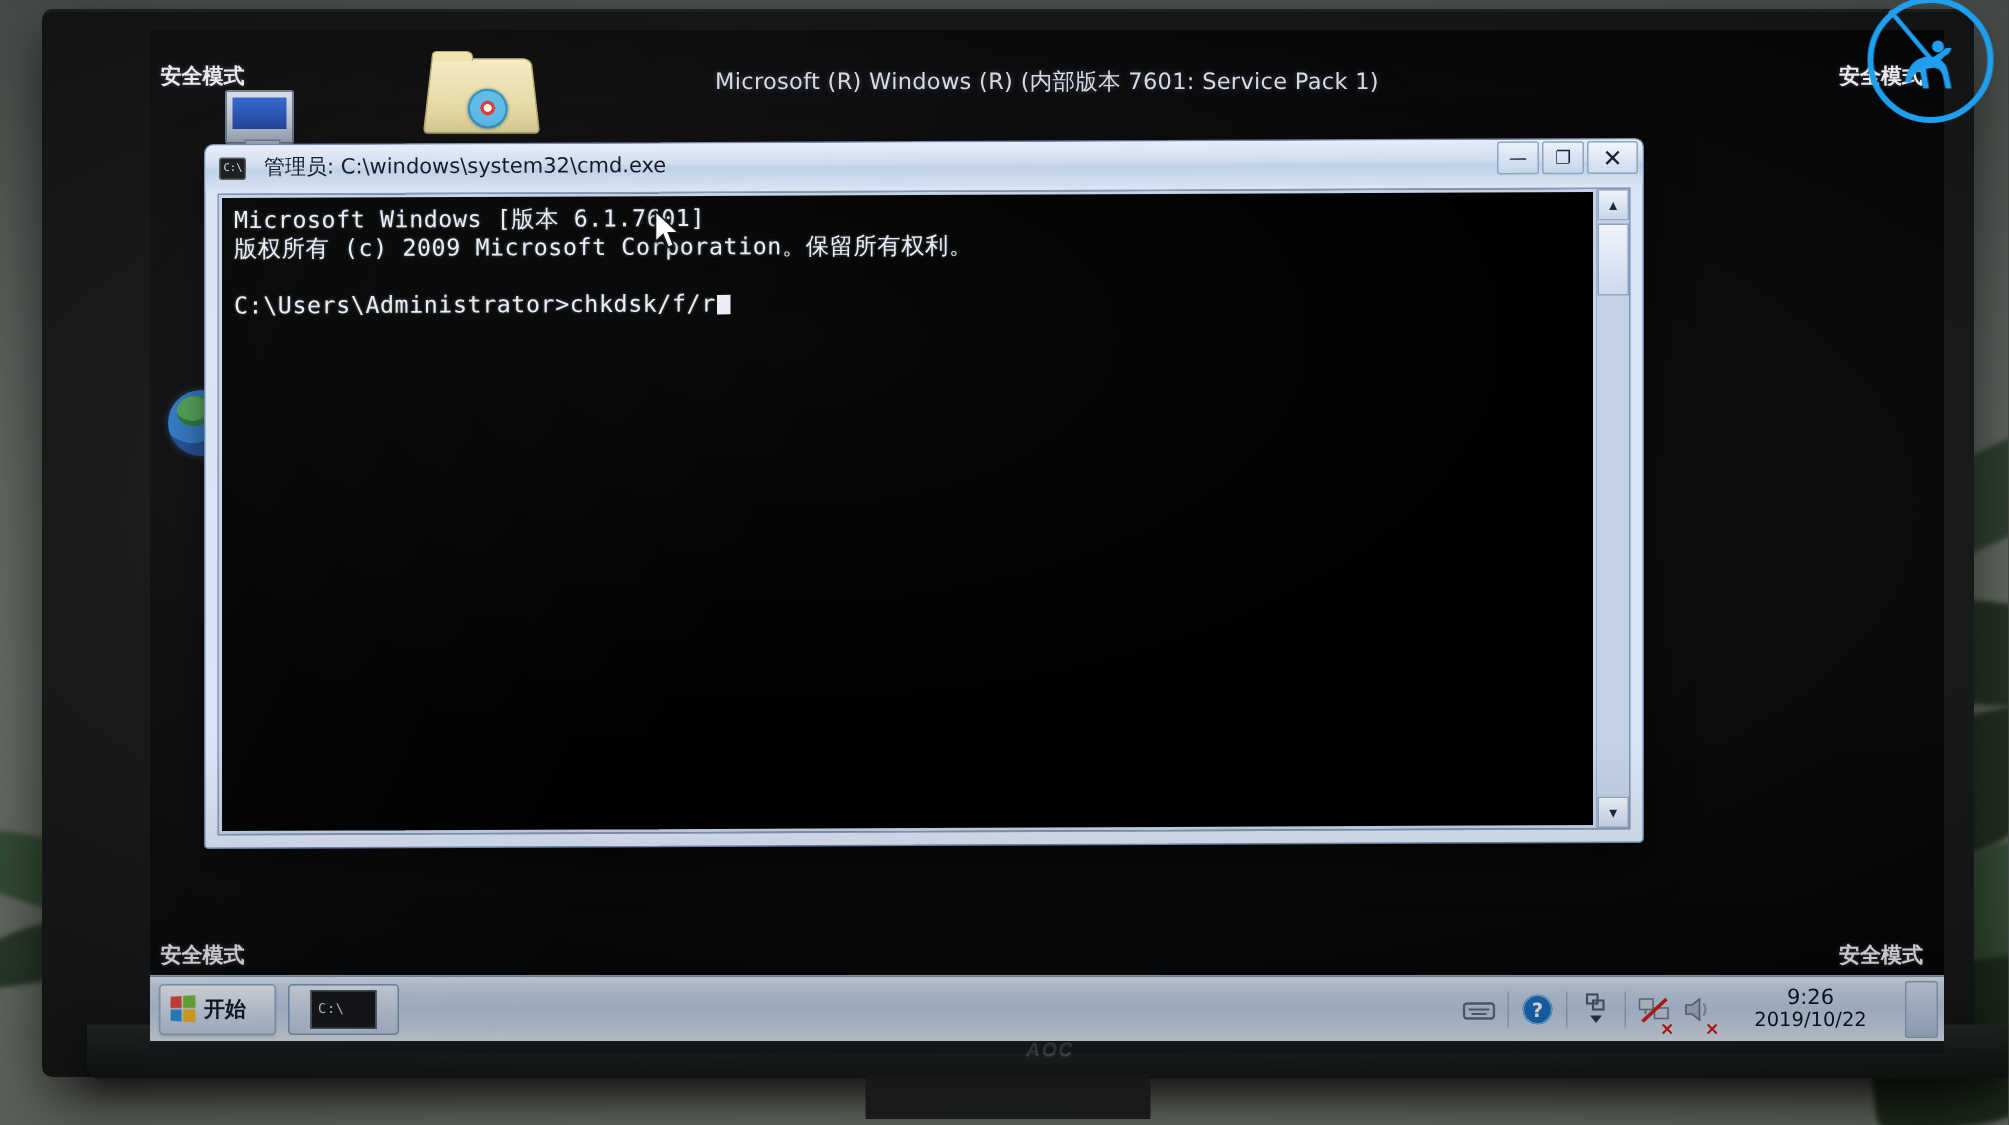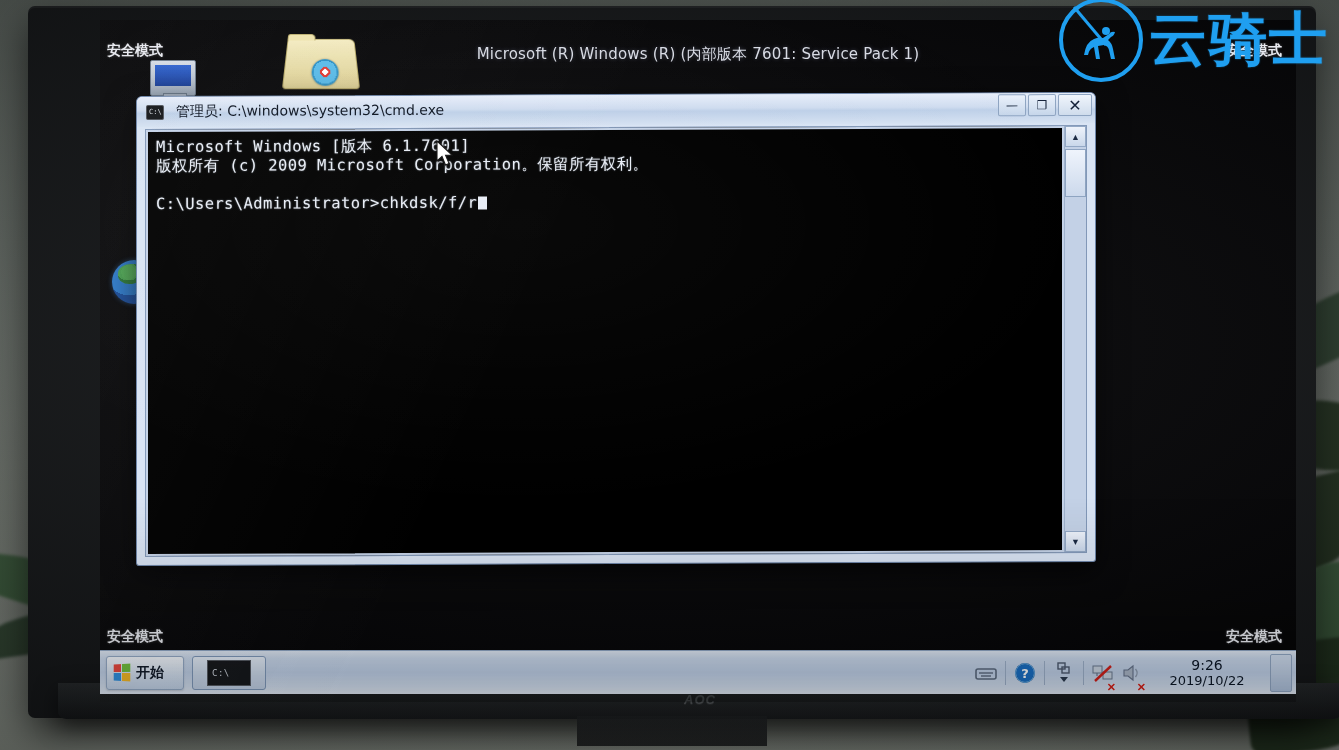--- a/index.html
+++ b/index.html
@@ -552,17 +552,16 @@
   </div>
 
   <div id="watermark">
     <div id="wm-logo">
       <svg width="70" height="70" viewBox="0 0 70 70">
         <line x1="8" y1="2" x2="40" y2="40" stroke="#1f9ff0" stroke-width="3"></line>
         <path d="M18 50 q2 -13 10 -16 q4 -2 9 -1 l6 -4 q2 -3 6 -2 q-1 4 -4 5 l-3 3 q4 3 5 9 l2 10 l-4 0 l-2 -9 q-1 -4 -5 -5 l-6 1 l2 13 l-4 0 l-2 -12 q-5 2 -6 8 z" fill="#1f9ff0"></path>
         <circle cx="40" cy="26" r="4" fill="#1f9ff0"></circle>
       </svg>
     </div>
-    <div id="wm-text">云骑士</div>
   </div>
 
   <div id="wall-vignette"></div>
 </div>
 
 </body></html>

